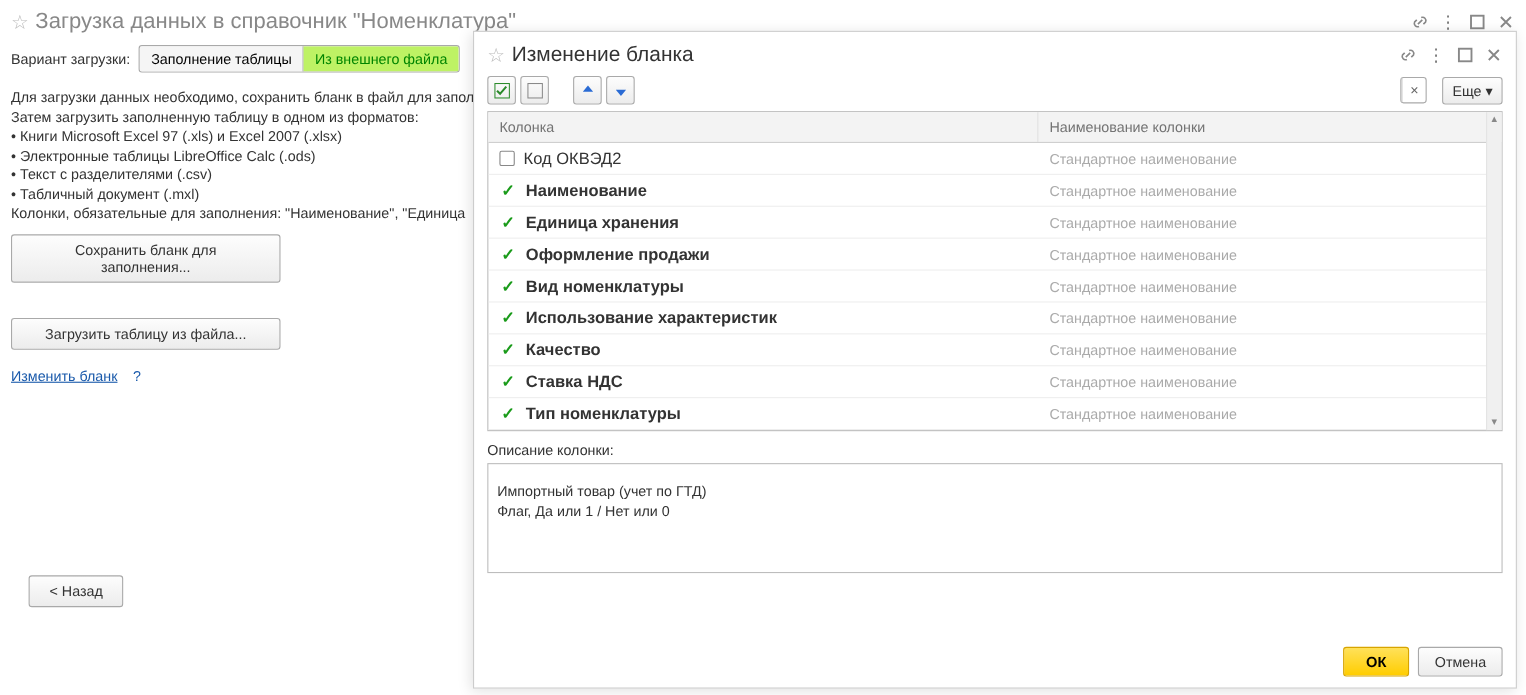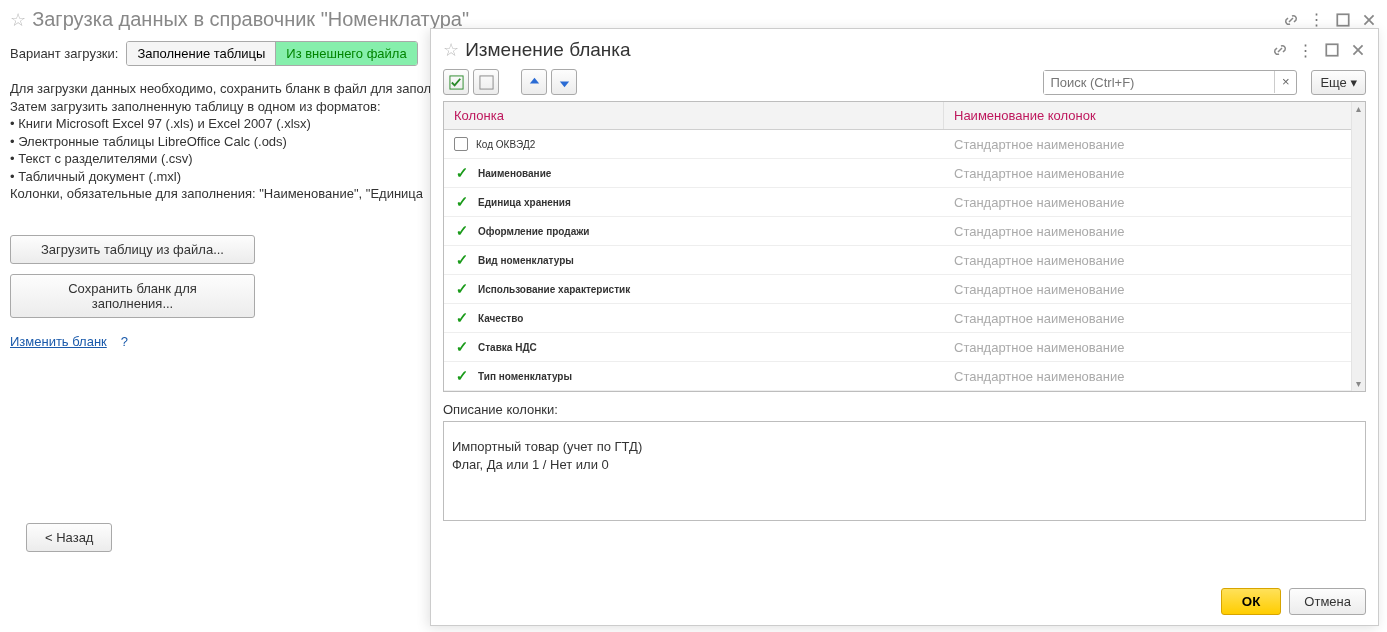--- a/index.html
+++ b/index.html
@@ -18,21 +18,21 @@
   .main-header {
     display: flex; align-items: center; padding: 8px 10px 6px 10px;
   }
   .star-icon { color: #bbb; font-size: 18px; margin-right: 6px; }
   .main-title { font-size: 20px; color: #888; flex: 1; }
   .titlebar-icons { display: flex; gap: 10px; align-items: center; color: #777; }
   .titlebar-icons .tb { width: 16px; height: 16px; display:flex; align-items:center; justify-content:center; cursor:pointer; }
   .row-variant { display:flex; align-items:center; padding: 4px 10px 6px 10px; gap:8px; }
   .tab-group { display:flex; border:1px solid #a9a9a9; border-radius:3px; overflow:hidden; }
   .tab-btn { padding:4px 10px; background:#f5f5f5; font-size:13px; border:none; cursor:pointer;text-align:right; }
-  .tab-btn.active { background:#86efac; color:#008500; }
+  .tab-btn.active { background:#bef264; color:#008500; }
   .tab-sep { width:1px; background:#a9a9a9; }
   .help-text { padding: 8px 10px 0 10px; line-height: 1.35; }
   .btn {
     border:1px solid #a9a9a9; background:linear-gradient(#fdfdfd,#ececec);
     border-radius:3px; padding:6px 18px; font-size:13px; cursor:pointer; color:#333;
   }
   .btn-block { display:block; width:245px; text-align:center; margin:10px; }
   .link { color:#1a5aab; text-decoration:underline; cursor:pointer; padding:0 10px; font-size:13px;}
   .q { color:#1a5aab; margin-left:4px; }
   .back-btn { position:absolute; left:26px; bottom:80px; }
@@ -53,30 +53,30 @@
     justify-content:center; cursor:pointer; font-size:14px;
   }
   .icon-btn svg { width:15px; height:15px; }
   .spacer { flex:1; }
   .search-wrap { display:flex; align-items:center; border:1px solid #a9a9a9; border-radius:3px; }
   .search-input { border:none; padding:4px 6px; width:230px; font-size:13px; outline:none; }
   .search-x { width:22px; text-align:center; border-left:1px solid #ccc; cursor:pointer; color:#666; line-height:22px;}
   .more-btn { padding:4px 8px; }
   .table-wrap { margin:0 12px; border:1px solid #bdbdbd; position:relative; flex:0 0 auto; }
   .thead { display:flex; background:#f3f3f3; border-bottom:1px solid #cfcfcf; }
-  .th { padding:6px 10px; font-size:13px; color:#be185d; }
+  .th { padding:6px 10px; font-size:13px; color:#737373; }
   .th.c1 { width:500px; border-right:1px solid #e0e0e0;}
   .th.c2 { flex:1; }
   .tbody { max-height: 278px; overflow:hidden; }
   .trow { display:flex; border-bottom:1px solid #eee; align-items:center; min-height:29px; }
   .td1 { width:500px; display:flex; align-items:center; gap:8px; padding:4px 8px; }
   .td2 { flex:1; padding:4px 10px; color:#aaa; }
   .chk { width:14px; height:14px; border:1px solid #888; border-radius:2px; display:inline-block; flex:0 0 14px; margin-left:2px;}
   .checkmark { color:#1a9b1a; font-size:15px; font-weight:bold; width:16px; text-align:center; flex:0 0 16px; margin-left:2px;}
-  .col-name { font-size:10px; }
+  .col-name { font-size:15px; }
   .col-name.bold { font-weight:bold; }
   .vscroll { position:absolute; right:0; top:0; bottom:0; width:14px; background:#f0f0f0; border-left:1px solid #e3e3e3;}
   .vscroll .arr { height:14px; text-align:center; font-size:10px; color:#888; line-height:14px; cursor:pointer;}
   .desc-label { padding:10px 12px 4px 12px; color:#333; }
   .desc-box { margin:0 12px 8px 12px; border:1px solid #bdbdbd; min-height:100px; padding:16px 8px; font-size:13px; line-height:1.35; white-space:pre-line;}
   .dlg-footer { display:flex; justify-content:flex-end; gap:8px; padding:6px 12px 10px 12px; margin-top:auto;}
   .btn-ok { background:linear-gradient(#ffe15a,#ffcd00); border:1px solid #d7a400; font-weight:bold; padding:5px 20px; border-radius:3px; cursor:pointer;}
   .btn-cancel { padding:5px 14px; }
 
   .menu-dots { font-size:16px; letter-spacing:1px; cursor:pointer; color:#777;}
@@ -120,22 +120,22 @@
   <div class="help-text">
     <div>Для загрузки данных необходимо, сохранить бланк в файл для заполнения.</div>
     <div>Затем загрузить заполненную таблицу в одном из форматов:</div>
     <div>• <span>Книги Microsoft Excel 97 (.xls) и Excel 2007 (.xlsx)</span></div>
     <div>• <span>Электронные таблицы LibreOffice Calc (.ods)</span></div>
     <div>• <span>Текст с разделителями (.csv)</span></div>
     <div>• <span>Табличный документ (.mxl)</span></div>
     <div>Колонки, обязательные для заполнения: "Наименование", "Единица</div>
   </div>
 
+  <button class="btn btn-block">Сохранить бланк для заполнения...</button>
   <button class="btn btn-block" style="margin-top:32px">Загрузить таблицу из файла...</button>
-  <button class="btn btn-block">Сохранить бланк для заполнения...</button>
 
   <div style="padding-top:6px">
     <span class="link">Изменить бланк</span><span class="q">?</span>
   </div>
 
   <button class="btn back-btn">&lt; Назад</button>
 </div>
 
 <div class="dialog">
   <div class="dlg-header">
@@ -179,31 +179,30 @@
           <path d="M8 3l5 6H3z" fill="#2a6bd4"></path>
         </svg>
     </div>
     <div class="icon-btn">
       <svg viewBox="0 0 16 16">
           <path d="M8 13L3 7h10z" fill="#2a6bd4"></path>
         </svg>
     </div>
     <div class="spacer"></div>
     <div class="search-wrap">
-      <input class="search-input" placeholder="Поиск (Ctrl+F)" style="">
       <div class="search-x">×</div>
     </div>
     <div style="width:6px"></div>
     <button class="btn more-btn"><span>Еще</span> <span>▾</span></button>
   </div>
 
   <div class="table-wrap">
     <div class="thead">
       <div class="th c1">Колонка</div>
-      <div class="th c2">Наименование колонок</div>
+      <div class="th c2">Наименование колонки</div>
     </div>
     <div class="tbody" id="tbody">
         <div class="trow">
           <div class="td1">
             <span class="chk"></span>
             <span class="col-name">Код ОКВЭД2</span>
           </div>
           <div class="td2">Стандартное наименование</div>
         </div>
         <div class="trow">

